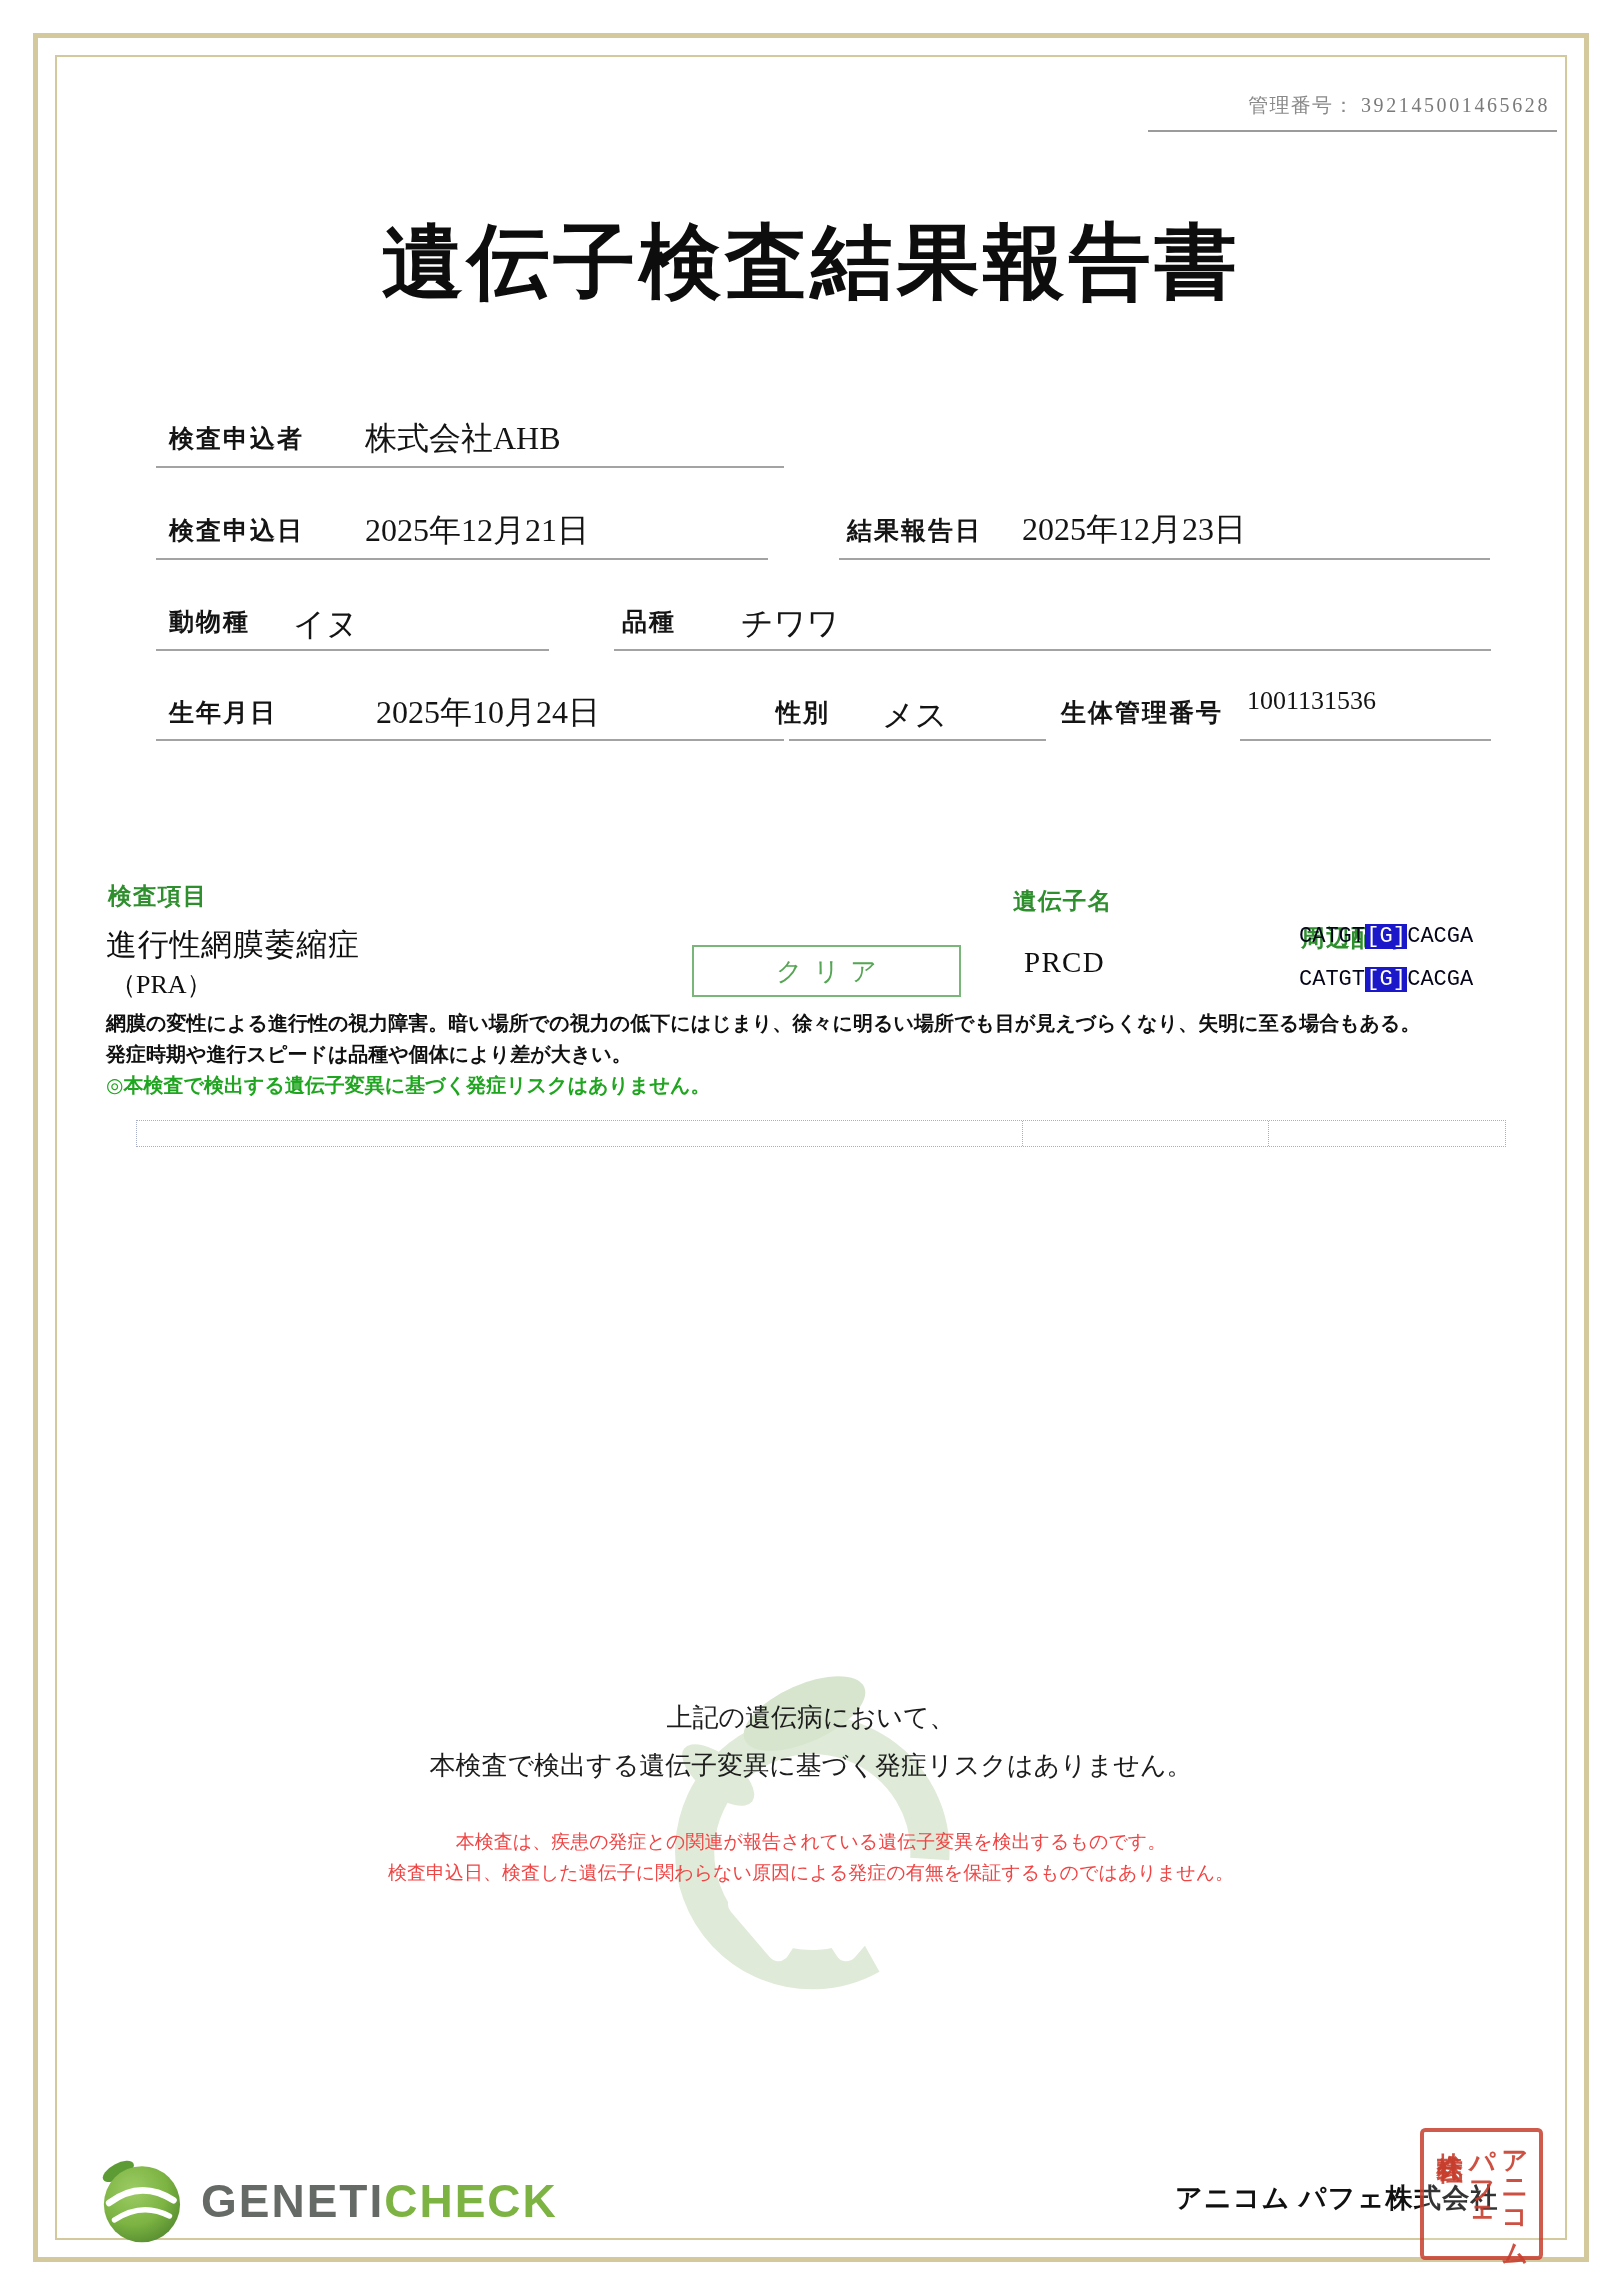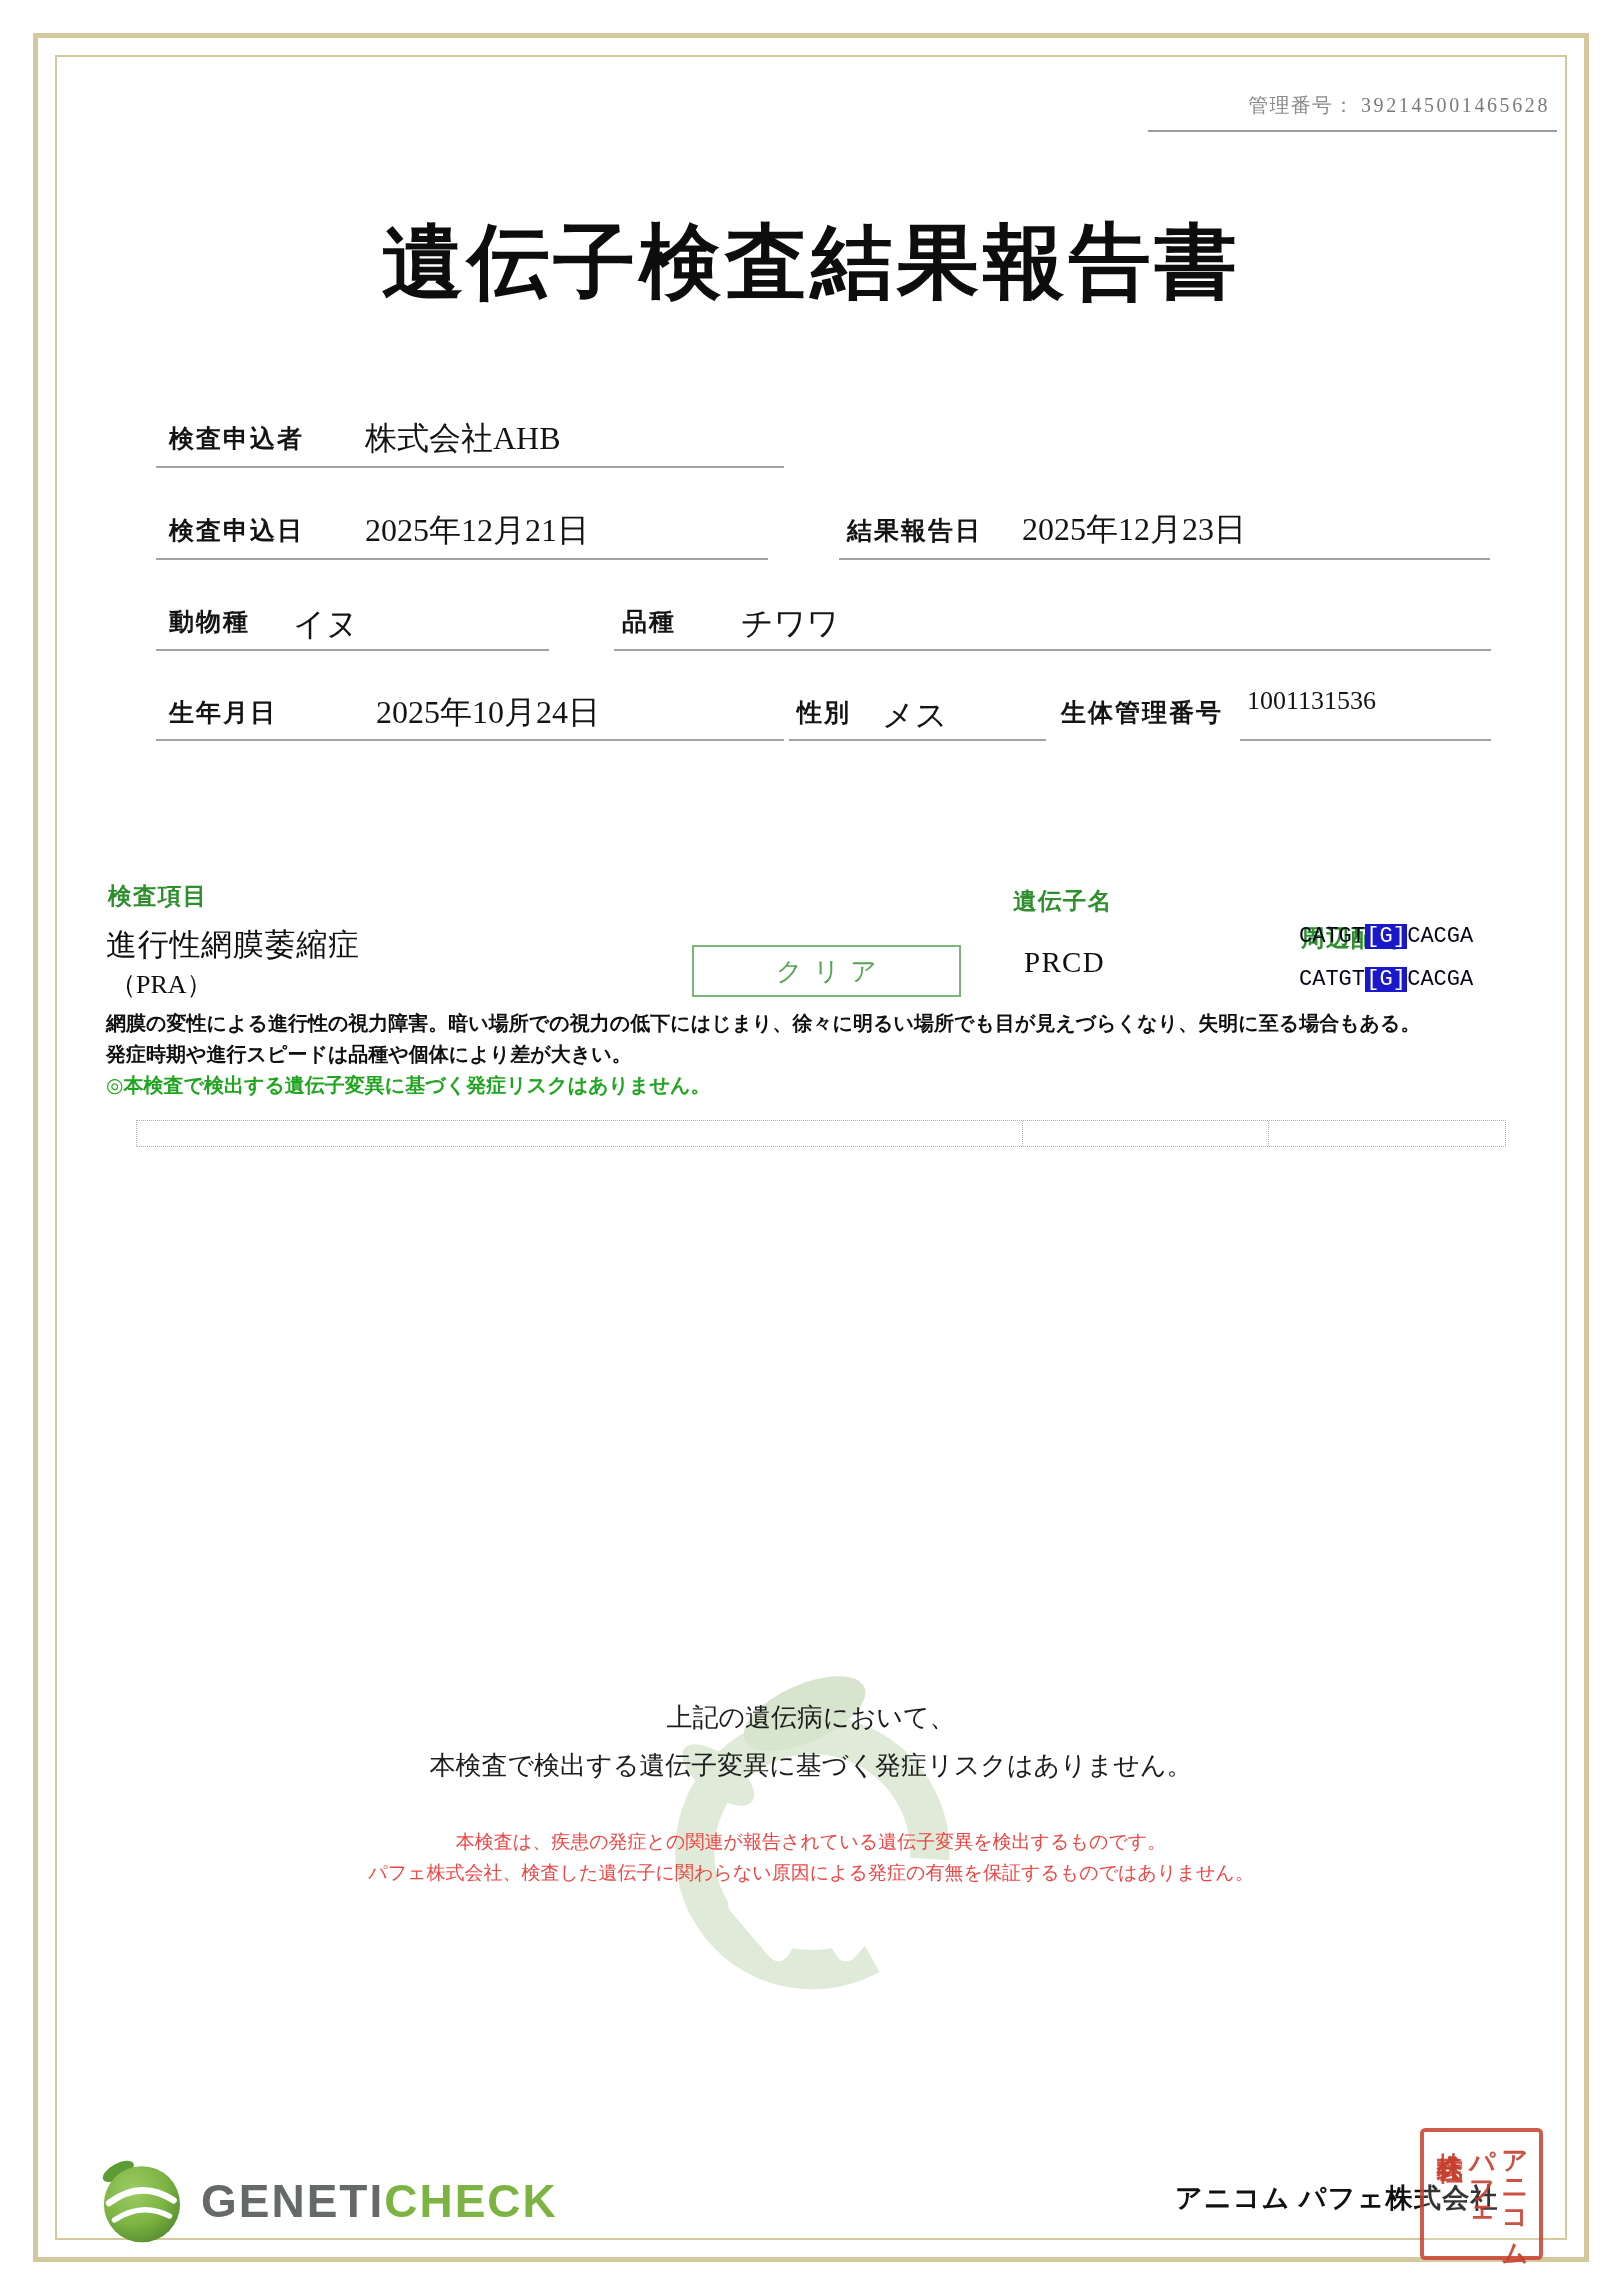--- a/index.html
+++ b/index.html
@@ -78,21 +78,21 @@
   <div class="uline" style="left:156px;top:649px;width:393px;"></div>
 
   <span class="lbl" style="left:622px;top:605px;">品種</span>
   <span class="val" style="left:741px;top:602px;">チワワ</span>
   <div class="uline" style="left:614px;top:649px;width:877px;"></div>
 
   <span class="lbl" style="left:169px;top:696px;">生年月日</span>
   <span class="val" style="left:376px;top:691px;">2025年10月24日</span>
   <div class="uline" style="left:156px;top:739px;width:628px;"></div>
 
-  <span class="lbl" style="left:797px;top:696px;text-align:right;">性別</span>
+  <span class="lbl" style="left:776px;top:696px;text-align:right;">性別</span>
   <span class="val" style="left:882px;top:694px;">メス</span>
   <div class="uline" style="left:789px;top:739px;width:257px;"></div>
 
   <span class="lbl" style="left:1061px;top:696px;">生体管理番号</span>
   <span class="val" style="left:1247px;top:686px;font-size:26px;">1001131536</span>
   <div class="uline" style="left:1240px;top:739px;width:251px;"></div>
 
   <span class="ghead" style="left:108px;top:880px;">検査項目</span>
   <span class="ghead" style="left:1013px;top:885px;">遺伝子名</span>
   <span class="ghead" style="left:1301px;top:922px;">周辺配列</span>
@@ -131,21 +131,21 @@
       <ellipse cx="118" cy="182" rx="66" ry="30" fill="#dce9d4" transform="rotate(38 118 182)"></ellipse>
       <path d="M150 380 L210 450 L262 370 L314 450 L375 380" stroke="#ffffff" stroke-width="34" stroke-linecap="round" stroke-linejoin="round"></path>
     </g>
   </svg>
 
   <div class="summary">
     <div class="big">上記の遺伝病において、</div>
     <div class="big">本検査で検出する遺伝子変異に基づく発症リスクはありません。</div>
     <div class="gap"></div>
     <div class="small">本検査は、疾患の発症との関連が報告されている遺伝子変異を検出するものです。</div>
-    <div class="small">パフェ株式会社、検査した遺伝子に関わらない原因による発症の有無を保証するものではありません。</div>
+    <div class="small">検査申込日、検査した遺伝子に関わらない原因による発症の有無を保証するものではありません。</div>
   </div>
 
   <div class="logo">
     <svg width="88" height="88" viewBox="0 0 134 134">
       <defs>
         <radialGradient id="lg" cx="38%" cy="32%" r="75%">
           <stop offset="0%" stop-color="#9ccc65"></stop>
           <stop offset="60%" stop-color="#7cb342"></stop>
           <stop offset="100%" stop-color="#558b2f"></stop>
         </radialGradient>

